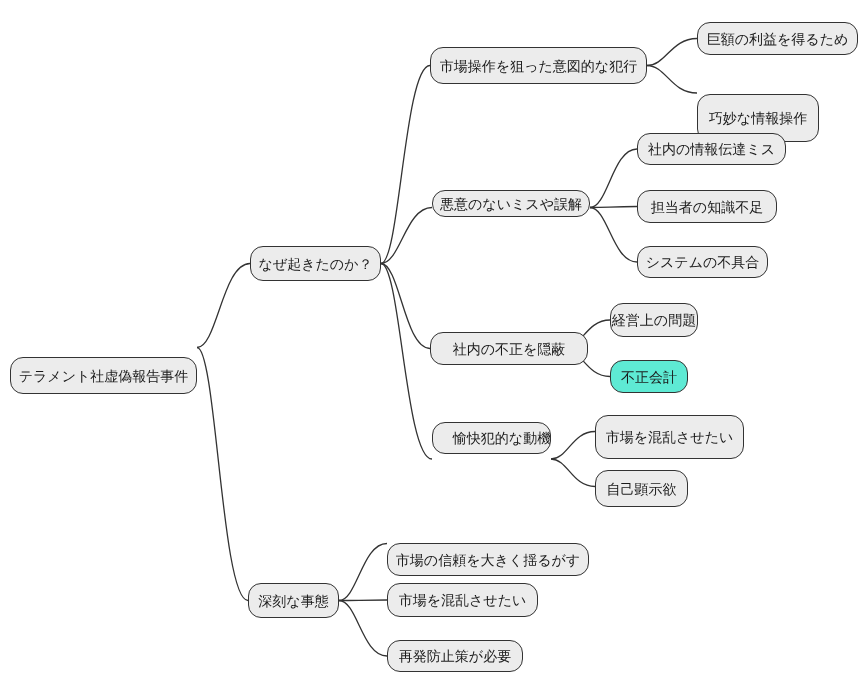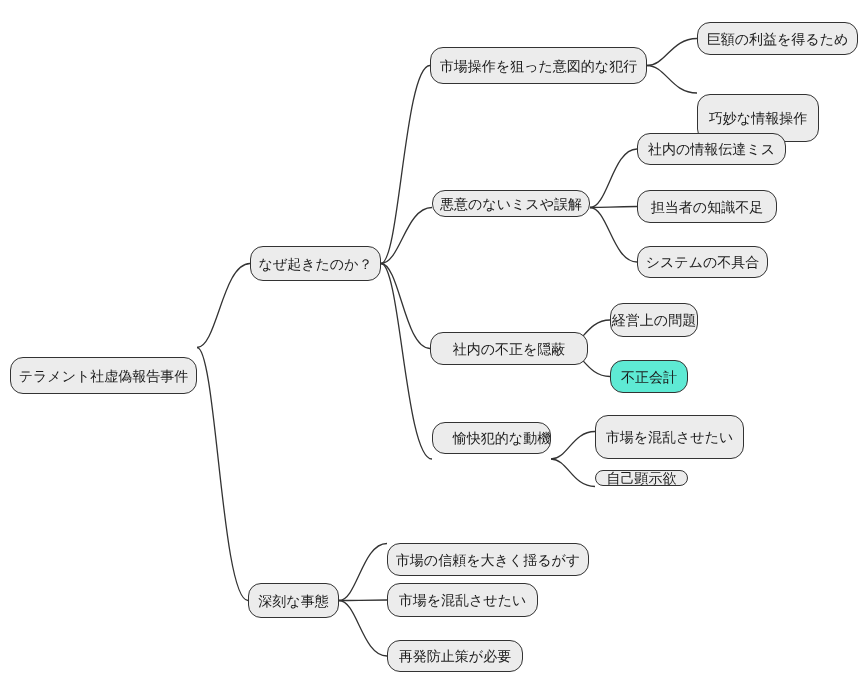--- a/index.html
+++ b/index.html
@@ -102,21 +102,21 @@
       </div>
       <div class="mm-node" style="left: 610px; top: 360px; width: 78px; height: 33px; background: #5eead4; border-color: rgb(51, 51, 51);">
         <span>不正会計</span>
       </div>
       <div class="mm-node" style="left: 432px; top: 422px; width: 119px; height: 32px; background: rgb(236, 236, 236); border-color: rgb(51, 51, 51); padding-left: 21px;">
         <span>愉快犯的な動機</span>
       </div>
       <div class="mm-node" style="left: 595px; top: 415px; width: 149px; height: 44px; background: rgb(236, 236, 236); border-color: rgb(51, 51, 51);">
         <span>市場を混乱させたい</span>
       </div>
-      <div class="mm-node" style="left: 595px; top: 470px; width: 93px; height: 16px; background: rgb(236, 236, 236); border-color: rgb(51, 51, 51);">
+      <div class="mm-node" style="left: 595px; top: 470px; width: 93px; height: 37px; background: rgb(236, 236, 236); border-color: rgb(51, 51, 51);">
         <span>自己顕示欲</span>
       </div>
       <div class="mm-node" style="left: 248px; top: 583px; width: 91px; height: 35px; background: rgb(236, 236, 236); border-color: rgb(51, 51, 51);">
         <span>深刻な事態</span>
       </div>
       <div class="mm-node" style="left: 387px; top: 543px; width: 202px; height: 33px; background: rgb(236, 236, 236); border-color: rgb(51, 51, 51);">
         <span>市場の信頼を大きく揺るがす</span>
       </div>
       <div class="mm-node" style="left: 387px; top: 583px; width: 151px; height: 34px; background: rgb(236, 236, 236); border-color: rgb(51, 51, 51);">
         <span>市場を混乱させたい</span>

